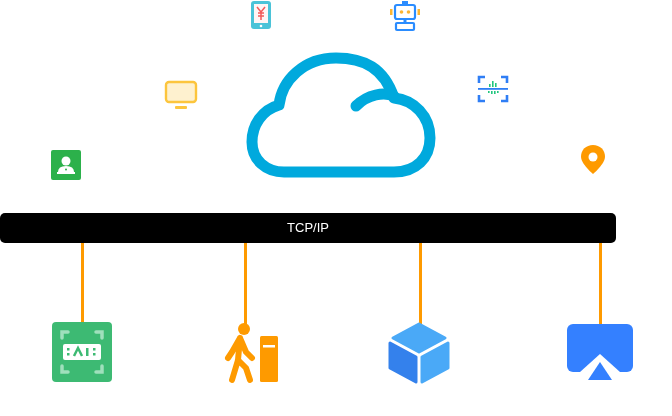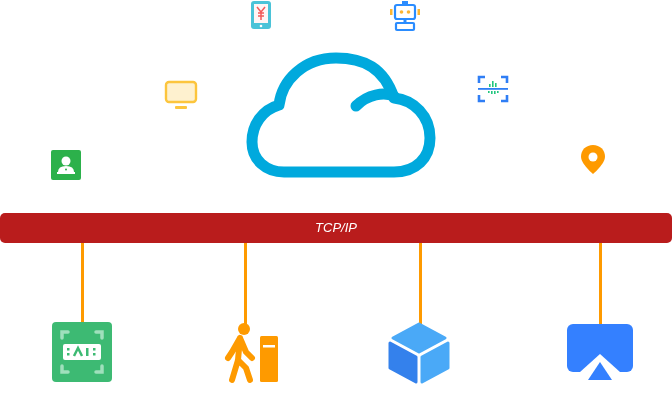--- a/index.html
+++ b/index.html
@@ -1,20 +1,20 @@
 <!DOCTYPE html>
 <html><head>
   <meta charset="utf-8">
   <style>
     html, body { margin: 0; padding: 0; background: #ffffff; }
     body { width: 672px; height: 416px; position: relative; overflow: hidden;
            font-family: "Liberation Sans", sans-serif; }
     .abs { position: absolute; }
-    .bus { left: 0; top: 213px; width: 672px; height: 30px; background: #b91c1c;
-           border-radius: 5px; color: #ffffff; font-size: 13px; line-height: 30px; text-align: center; font-style: italic; }
+    .bus { left: 0; top: 213px; width: 616px; height: 30px; background: #000000;
+           border-radius: 5px; color: #ffffff; font-size: 13px; line-height: 30px; text-align: center; }
     .drop { width: 3px; background: #fe9a00; }
     svg { display: block; }
   </style>
 </head>
 <body>
 
 <div class="abs" style="left:250px;top:0px;">
   <svg width="22" height="30" viewBox="0 0 22 30">
     <rect x="1" y="1" width="20" height="28" rx="3" fill="#4bc3d8"></rect>
     <rect x="4" y="4" width="14" height="19" fill="#fff5f5"></rect>

